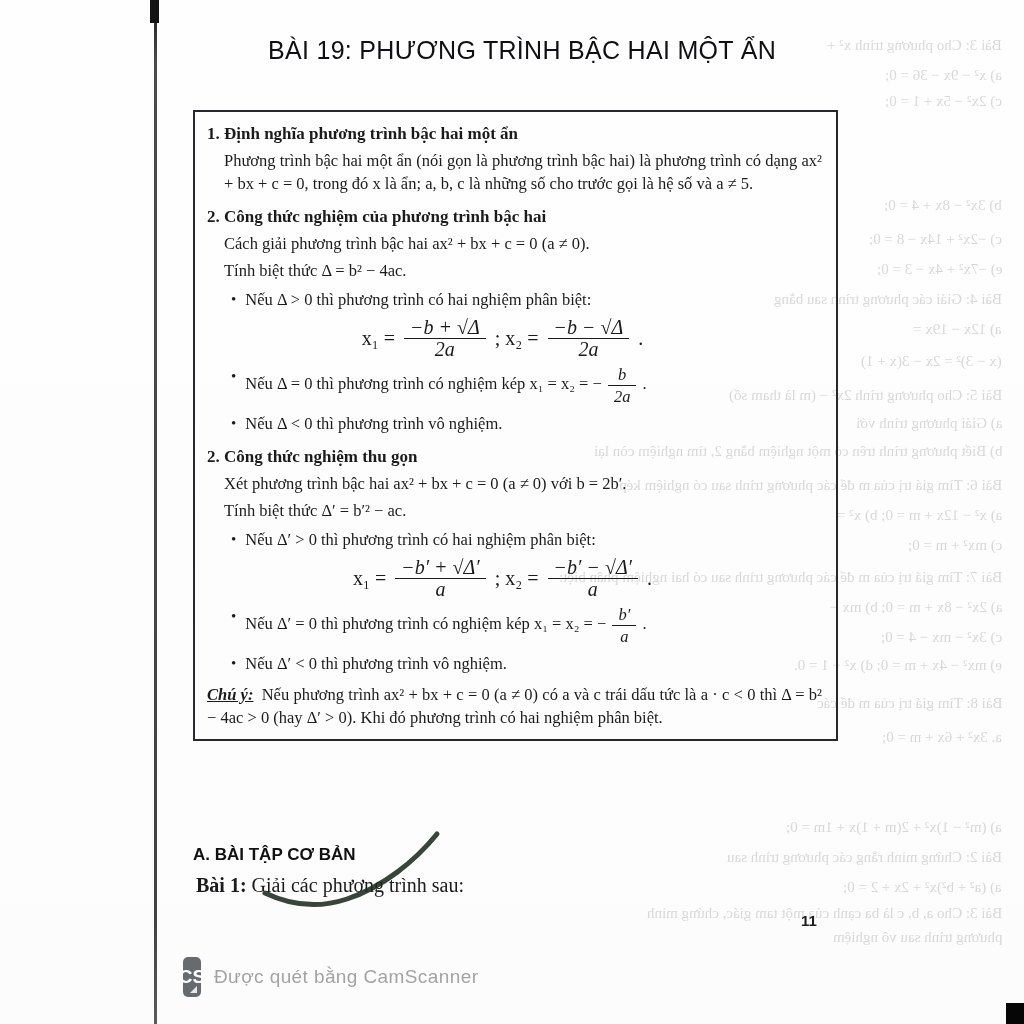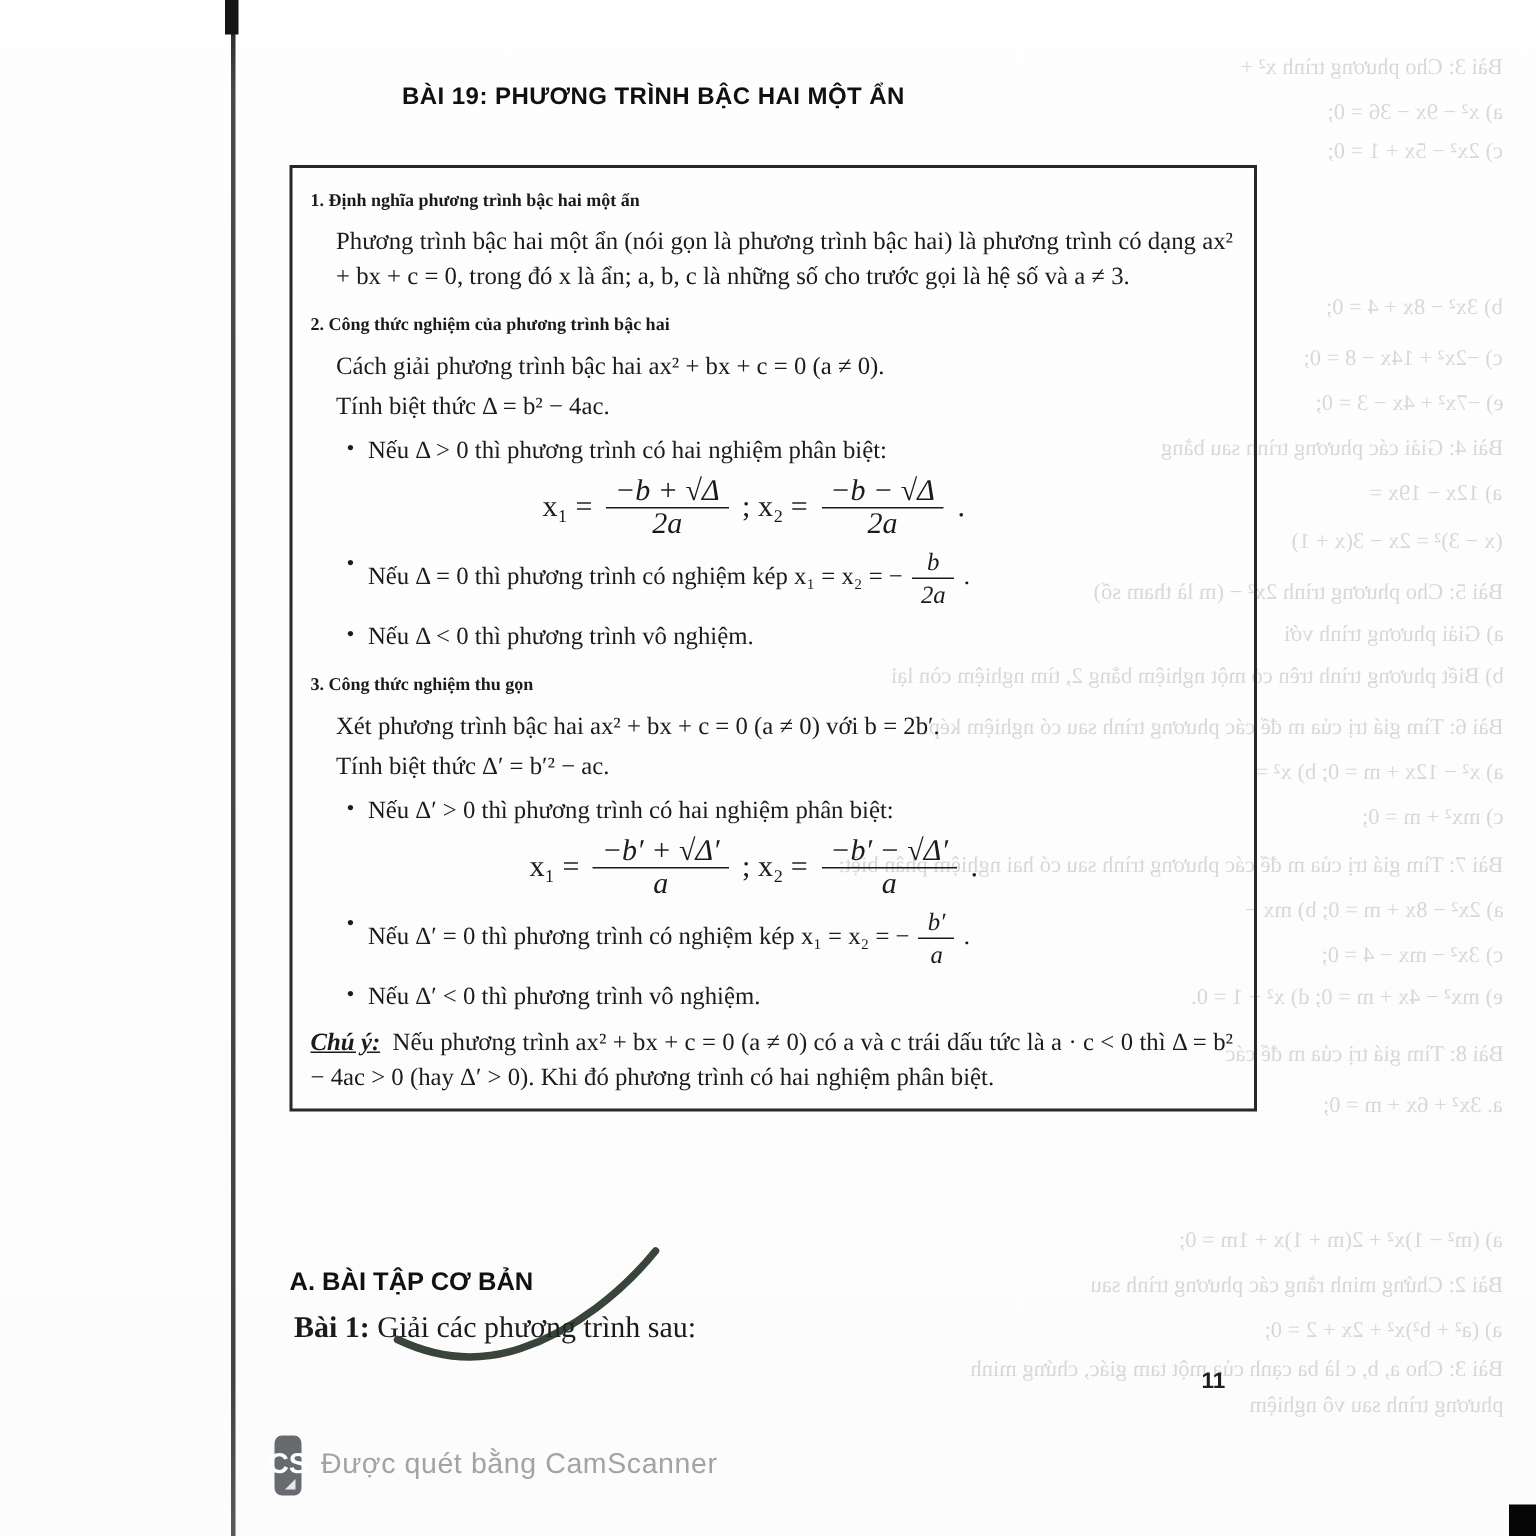--- a/index.html
+++ b/index.html
@@ -19,31 +19,31 @@
     color:#b3b3b3;opacity:.5;font-size:15px;line-height:18px;
   }
 
   
   .spine{position:absolute;left:154px;top:0;width:3px;height:1024px;z-index:3;
     background:linear-gradient(180deg,#1c1c1c 0%,#4a4a4c 6%,#424244 90%,#5a5a5c 100%);}
   .spine-top{position:absolute;left:150px;top:0;width:9px;height:23px;background:#141414;z-index:3;}
   .corner{position:absolute;right:0;bottom:0;width:18px;height:21px;background:#060606;z-index:6;}
 
   .title{
-    position:absolute;left:268px;top:56px;margin:0;z-index:2;
-    font-family:"Liberation Sans", sans-serif;font-weight:700;font-size:16px;
+    position:absolute;left:268px;top:36px;margin:0;z-index:2;
+    font-family:"Liberation Sans", sans-serif;font-weight:400;font-size:25px;
     letter-spacing:.3px;color:#101014;white-space:nowrap;
   }
 
   .box{
     position:absolute;left:193px;top:110px;width:645px;box-sizing:border-box;z-index:2;
     border:2px solid #28282c;padding:8px 14px 10px 12px;
     font-size:16.5px;line-height:23px;
   }
-  .h{font-weight:700;font-size:12px;margin:10px 0 0 0;}
+  .h{font-weight:700;font-size:17px;margin:10px 0 0 0;}
   .h.first{margin-top:2px;}
   .p{margin:4px 0 0 17px;text-align:justify;}
   .bullet{margin:6px 0 0 24px;display:flex;align-items:flex-start;}
   .bullet .dot{margin-right:9px;font-size:15px;line-height:23px;}
   .bullet .bt{flex:1;}
 
   .formula{
     display:flex;justify-content:center;align-items:center;gap:7px;
     margin:7px 24px 2px 0;font-size:20px;
   }
@@ -118,21 +118,21 @@
   </div>
 
   <div class="spine"></div>
   <div class="spine-top"></div>
 
   <h1 class="title">BÀI 19: PHƯƠNG TRÌNH BẬC HAI MỘT ẨN</h1>
 
   <section class="box">
 
     <div class="h first">1. Định nghĩa phương trình bậc hai một ẩn</div>
-    <p class="p">Phương trình bậc hai một ẩn (nói gọn là phương trình bậc hai) là phương trình có dạng ax² + bx + c = 0, trong đó x là ẩn; a, b, c là những số cho trước gọi là hệ số và a ≠ 3.</p>
+    <p class="p">Phương trình bậc hai một ẩn (nói gọn là phương trình bậc hai) là phương trình có dạng ax² + bx + c = 0, trong đó x là ẩn; a, b, c là những số cho trước gọi là hệ số và a ≠ 5.</p>
 
     <div class="h">2. Công thức nghiệm của phương trình bậc hai</div>
     <p class="p">Cách giải phương trình bậc hai ax² + bx + c = 0 (a ≠ 0).</p>
     <p class="p">Tính biệt thức Δ = b² − 4ac.</p>
 
     <div class="bullet">
       <span class="dot">•</span>
       <span class="bt">Nếu Δ &gt; 0 thì phương trình có hai nghiệm phân biệt:</span>
     </div>
 
@@ -160,21 +160,21 @@
         </span>
         <span>.</span>
       </span>
     </div>
 
     <div class="bullet">
       <span class="dot">•</span>
       <span class="bt">Nếu Δ &lt; 0 thì phương trình vô nghiệm.</span>
     </div>
 
-    <div class="h">3. Công thức nghiệm thu gọn</div>
+    <div class="h">2. Công thức nghiệm thu gọn</div>
     <p class="p">Xét phương trình bậc hai ax² + bx + c = 0 (a ≠ 0) với b = 2b′.</p>
     <p class="p">Tính biệt thức Δ′ = b′² − ac.</p>
 
     <div class="bullet">
       <span class="dot">•</span>
       <span class="bt">Nếu Δ′ &gt; 0 thì phương trình có hai nghiệm phân biệt:</span>
     </div>
 
     <div class="formula">
       <span>x₁ =</span>

